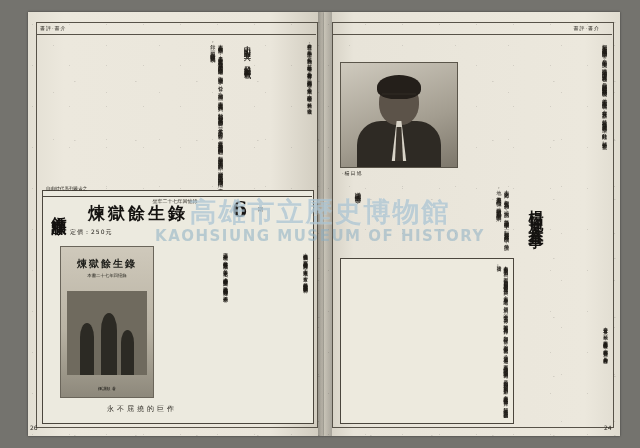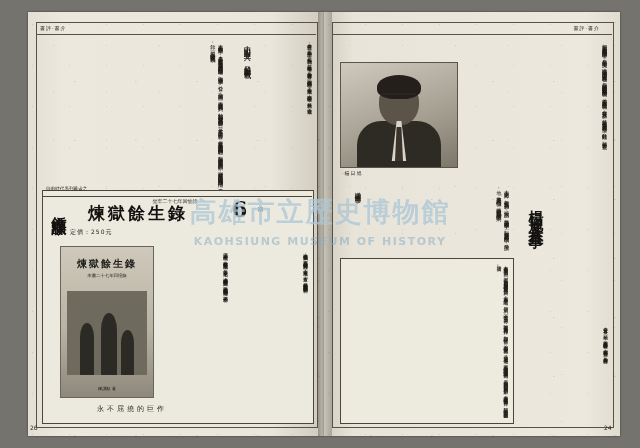--- a/index.html
+++ b/index.html
@@ -94,21 +94,21 @@
   .cover-sub{position:absolute;left:0;right:0;top:26px;text-align:center;font-size:4.4px;color:#26251f;}
   .cover-art{position:absolute;left:6px;top:44px;right:6px;height:84px;background:#6f6a5e;}
   .sil{position:absolute;bottom:0;background:#2c2a24;border-radius:50% 50% 0 0 / 28% 28% 0 0;}
   .sil.a{left:16%;width:18%;height:62%;}
   .sil.b{left:42%;width:20%;height:74%;}
   .sil.c{left:68%;width:16%;height:54%;}
   .cover-foot{position:absolute;left:0;right:0;bottom:6px;text-align:center;font-size:4.2px;color:#1b1a16;}
 
   .ad-right-text{left:162px;top:250px;width:66px;height:150px;}
   .ad-right-text2{left:232px;top:250px;width:76px;height:150px;}
-  .ad-caption{position:absolute;left:42px;top:404px;width:180px;font-size:7px;color:#2a2721;letter-spacing:3px;text-align:center;}
+  .ad-caption{position:absolute;left:52px;top:404px;width:180px;font-size:7px;color:#2a2721;letter-spacing:3px;text-align:center;}
 
   
   .photo{
     position:absolute;left:340px;top:62px;width:116px;height:104px;
     background:#b9b4a8;border:1px solid #5a554a;overflow:hidden;
   }
   .ph-bg{position:absolute;inset:0;background:linear-gradient(160deg,#cfcabe 0%,#a39d90 60%,#7d776b 100%);}
   .ph-head{position:absolute;left:38px;top:16px;width:40px;height:46px;border-radius:50% 50% 45% 45%;background:#5c5349;}
   .ph-hair{position:absolute;left:36px;top:12px;width:44px;height:24px;border-radius:50% 50% 40% 40%;background:#241f1a;}
   .ph-glass{position:absolute;left:41px;top:30px;width:34px;height:8px;border-top:2px solid #2a251f;}
@@ -132,22 +132,22 @@
   .wm{
     position:absolute;left:0;right:0;top:198px;text-align:center;
     pointer-events:none;
   }
   .wm .cn{
     font-size:27px;font-weight:bold;color:rgba(140,175,195,.55);
     letter-spacing:2px;line-height:1;
     text-shadow:0 0 1px rgba(255,255,255,.5);
   }
   .wm .en{
-    font-size:11px;font-weight:bold;color:rgba(140,175,195,.55);
-    letter-spacing:1.5px;margin-top:10px;
+    font-size:15px;font-weight:bold;color:rgba(140,175,195,.55);
+    letter-spacing:1.5px;margin-top:2px;
   }
 
   
   .speckle{position:absolute;inset:0;opacity:.10;
     background:
       radial-gradient(circle at 12% 30%, #000 0 .5px, transparent .6px),
       radial-gradient(circle at 48% 72%, #000 0 .5px, transparent .6px),
       radial-gradient(circle at 77% 18%, #000 0 .5px, transparent .6px),
       radial-gradient(circle at 30% 88%, #000 0 .5px, transparent .6px);
     background-size:37px 41px,53px 47px,61px 59px,43px 67px;}

